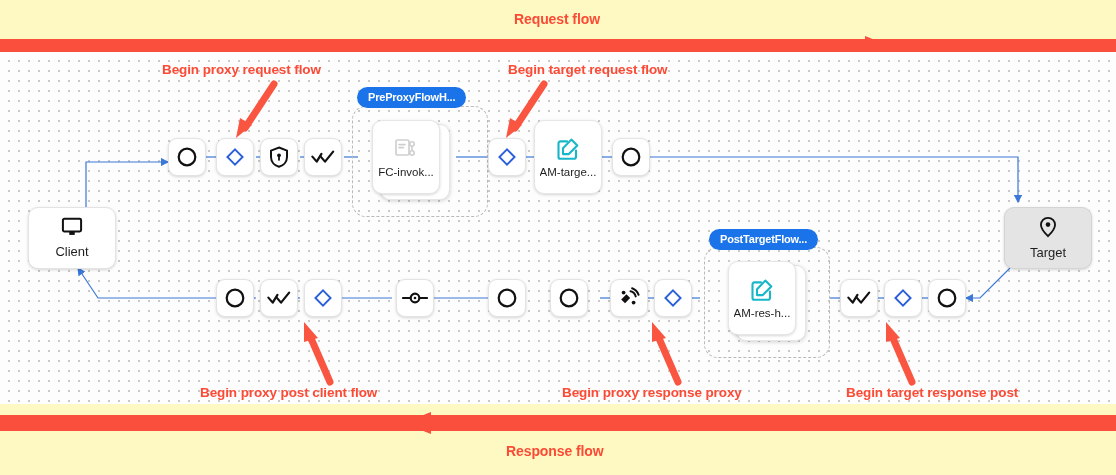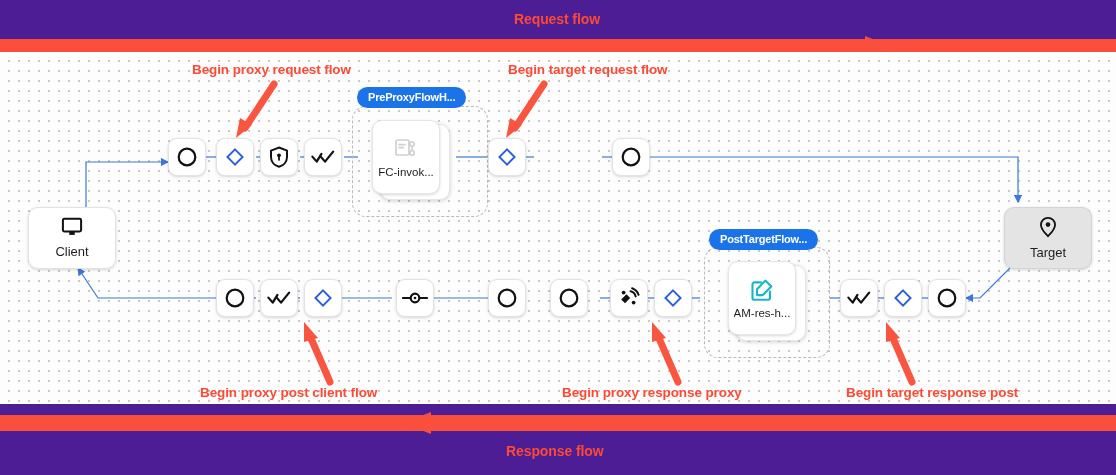--- a/index.html
+++ b/index.html
@@ -6,21 +6,21 @@
     margin: 0;
     padding: 0;
     background: #ffffff;
     font-family: "Liberation Sans", sans-serif;
   }
   #stage {
     position: relative;
     width: 1116px;
     height: 475px;
     overflow: hidden;
-    background: #4c1d95;
+    background: #fef9c3;
   }
 
   
   .flow-banner {
     position: absolute;
     left: 0;
     width: 1116px;
     height: 22px;
   }
   .flow-banner .bar {
@@ -285,20 +285,29 @@
     </div>
 
     <div class="node small" style="left:488px; top:86px;">
       <span>
         <svg width="20" height="20" viewBox="0 0 20 20">
             <path d="M10 2.4 L17.6 10 L10 17.6 L2.4 10 Z" fill="none" stroke="#2b5fd9" stroke-width="1.9"></path>
           </svg>
       </span>
     </div>
 
+    <div class="node doc" style="left:534px; top:68px;">
+      <span>
+        <svg width="26" height="26" viewBox="0 0 26 26">
+          <path d="M21 14.5 V21 a1.8 1.8 0 0 1 -1.8 1.8 H5.3 A1.8 1.8 0 0 1 3.5 21 V7.2 A1.8 1.8 0 0 1 5.3 5.4 H12" fill="none" stroke="#17b6c8" stroke-width="2.1" stroke-linecap="round"></path>
+          <path d="M16.3 3.6 L22.3 9.6 L13.8 18.1 H8 V12.3 Z" fill="none" stroke="#17b6c8" stroke-width="2.1" stroke-linejoin="round"></path>
+        </svg>
+      </span>
+      <span class="doc-label">AM-targe...</span>
+    </div>
 
     <div class="node small" style="left:612px; top:86px;">
       <span>
         <svg width="22" height="22" viewBox="0 0 22 22">
             <circle cx="11" cy="11" r="8.3" fill="none" stroke="#111" stroke-width="2.2"></circle>
           </svg>
       </span>
     </div>
 
     <div class="node small" style="left:216px; top:227px;">
@@ -392,21 +401,21 @@
       </span>
     </div>
     <div class="node small" style="left:928px; top:227px;">
       <span>
         <svg width="22" height="22" viewBox="0 0 22 22">
             <circle cx="11" cy="11" r="8.3" fill="none" stroke="#111" stroke-width="2.2"></circle>
           </svg>
       </span>
     </div>
 
-    <div class="anno" style="left:162px; top:10px;margin-left:30px;">Begin proxy request flow</div>
+    <div class="anno" style="left:162px; top:10px;">Begin proxy request flow</div>
     <svg class="anno-arrow" style="left:222px; top:28px;" width="60" height="60">
       <path d="M52 4 L23 48" stroke="#fa5540" stroke-width="7" stroke-linecap="round"></path>
       <path d="M14 58 L18 38 L30 45 Z" fill="#fa5540"></path>
     </svg>
 
     <div class="anno" style="left:508px; top:10px;">Begin target request flow</div>
     <svg class="anno-arrow" style="left:496px; top:28px;" width="60" height="60">
       <path d="M48 4 L19 48" stroke="#fa5540" stroke-width="7" stroke-linecap="round"></path>
       <path d="M10 58 L14 38 L26 45 Z" fill="#fa5540"></path>
     </svg>

